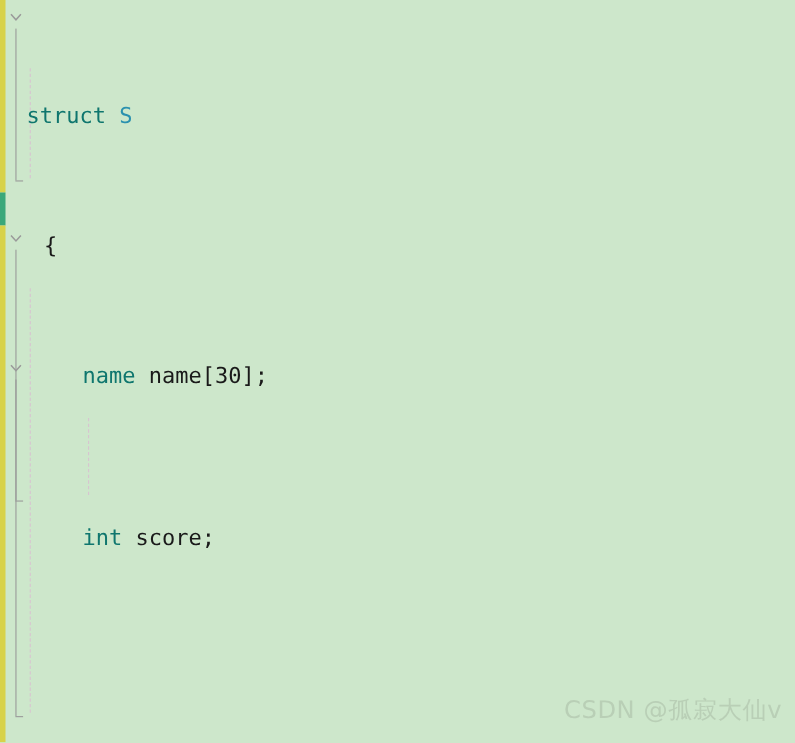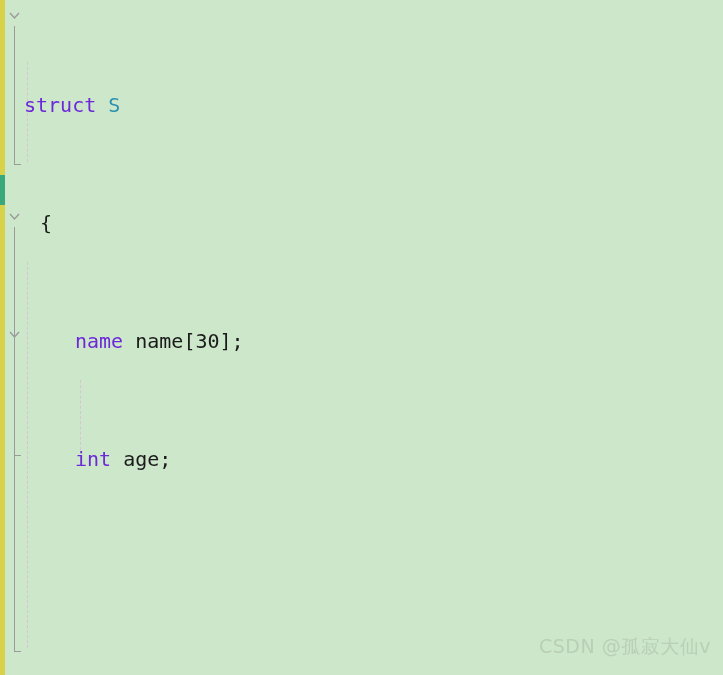--- a/index.html
+++ b/index.html
@@ -77,31 +77,31 @@
     top: 2px;
     white-space: pre;
     z-index: 3;
   }
   .ln {
     height: 29.5px;
     white-space: pre;
   }
 
   
-  .k  { color: #6d28d9; }   
+  .k  { color: #0f766e; }   
   .kc { color: #2b91af; }   
   .pl { color: #1a1a1a; }   
 
   
   .watermark {
     position: absolute;
     right: 12px;
     bottom: 14px;
     font-family: "DejaVu Sans", "Liberation Sans", sans-serif;
-    font-size: 19px;
+    font-size: 22px;
     color: #b9cfb6;
     letter-spacing: 0.5px;
     z-index: 5;
     white-space: pre;
   }
 </style>
 </head>
 <body>
 
 <div id="editor">
@@ -145,22 +145,22 @@
   <div class="indent-guide" style="left:80px;top:380px;height:70px;"></div>
 
   <div class="code">
 
     <div class="ln"><span class="k">struct</span><span class="pl"> </span><span class="kc">S</span></div>
 
     <div class="ln"><span class="pl" style="padding-left:16px;">{</span></div>
 
     <div class="ln"><span class="k" style="padding-left:51px;">name</span><span class="pl"> name[30];</span></div>
 
-    <div class="ln"><span class="k" style="padding-left:51px;">int</span><span class="pl"> age;</span></div>
-
+
+    <div class="ln"><span class="k" style="padding-left:51px;">int</span><span class="pl"> score;</span></div>
 
     
 
     
 
     
 
     
 
     

